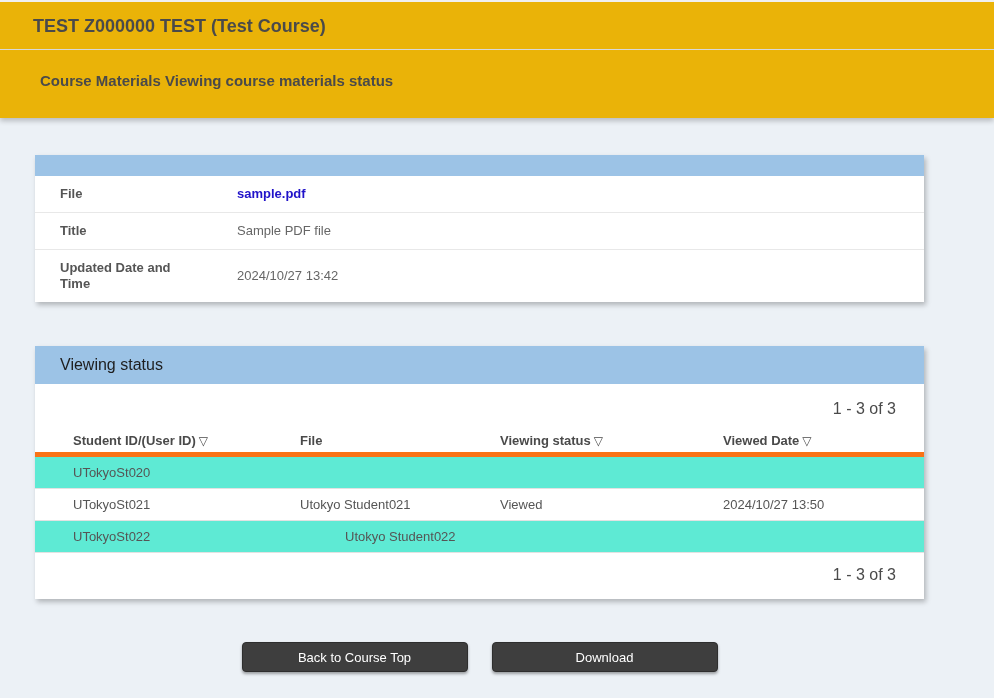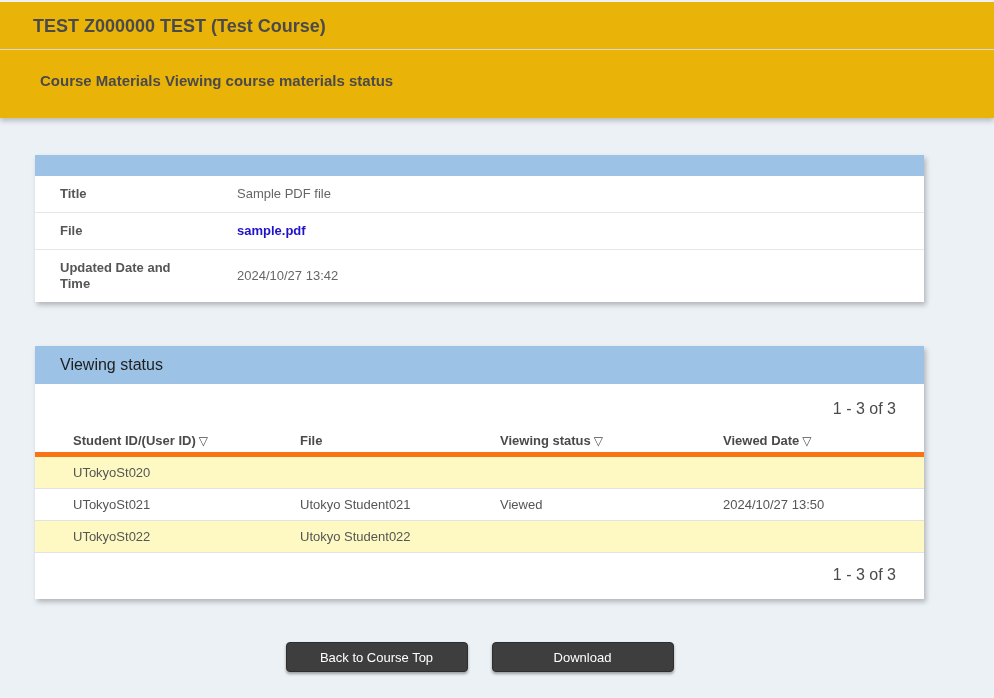--- a/index.html
+++ b/index.html
@@ -81,27 +81,27 @@
   }
   .th .filter {
     font-weight: normal; font-size: 12px; margin-left: 3px;
     cursor: pointer;
   }
   .tr {
     height: 32px;
     font-size: 13px; color: #555555;
     border-bottom: 1px solid #E2E2E2;
   }
-  .tr.stripe { background: #fef9c3; }
+  .tr.stripe { background: #5eead4; gap: 45px; }
   
   .button-row {
     display: flex; justify-content: center; gap: 24px;
   }
   .btn {
-    width: 182px; height: 30px;
+    width: 226px; height: 30px;
     background: #3E3E3E; color: #FFFFFF;
     border: 1px solid #2E2E2E; border-radius: 4px;
     font-size: 13px; font-family: inherit;
     box-shadow: 0 2px 3px rgba(0,0,0,0.35);
     cursor: pointer;
   }
 </style>
 </head>
 <body>
 
@@ -112,28 +112,28 @@
   <div class="page-subtitle-row">
     <h2>Course Materials Viewing course materials status</h2>
   </div>
 </header>
 
 <main class="content">
 
   <section class="panel material-panel">
     <div class="panel-bar"></div>
     <div class="info-row">
-      <div class="info-label">Title</div>
-      <div class="info-value">Sample PDF file</div>
-    </div>
-    <div class="info-row">
       <div class="info-label">File</div>
       <div class="info-value">
         <a href="#" class="file-link">sample.pdf</a>
       </div>
+    </div>
+    <div class="info-row">
+      <div class="info-label">Title</div>
+      <div class="info-value">Sample PDF file</div>
     </div>
     <div class="info-row">
       <div class="info-label">Updated Date and Time</div>
       <div class="info-value">2024/10/27 13:42</div>
     </div>
   </section>
 
   <section class="panel viewing-panel">
     <div class="panel-bar tall">
       <span>Viewing status</span>

